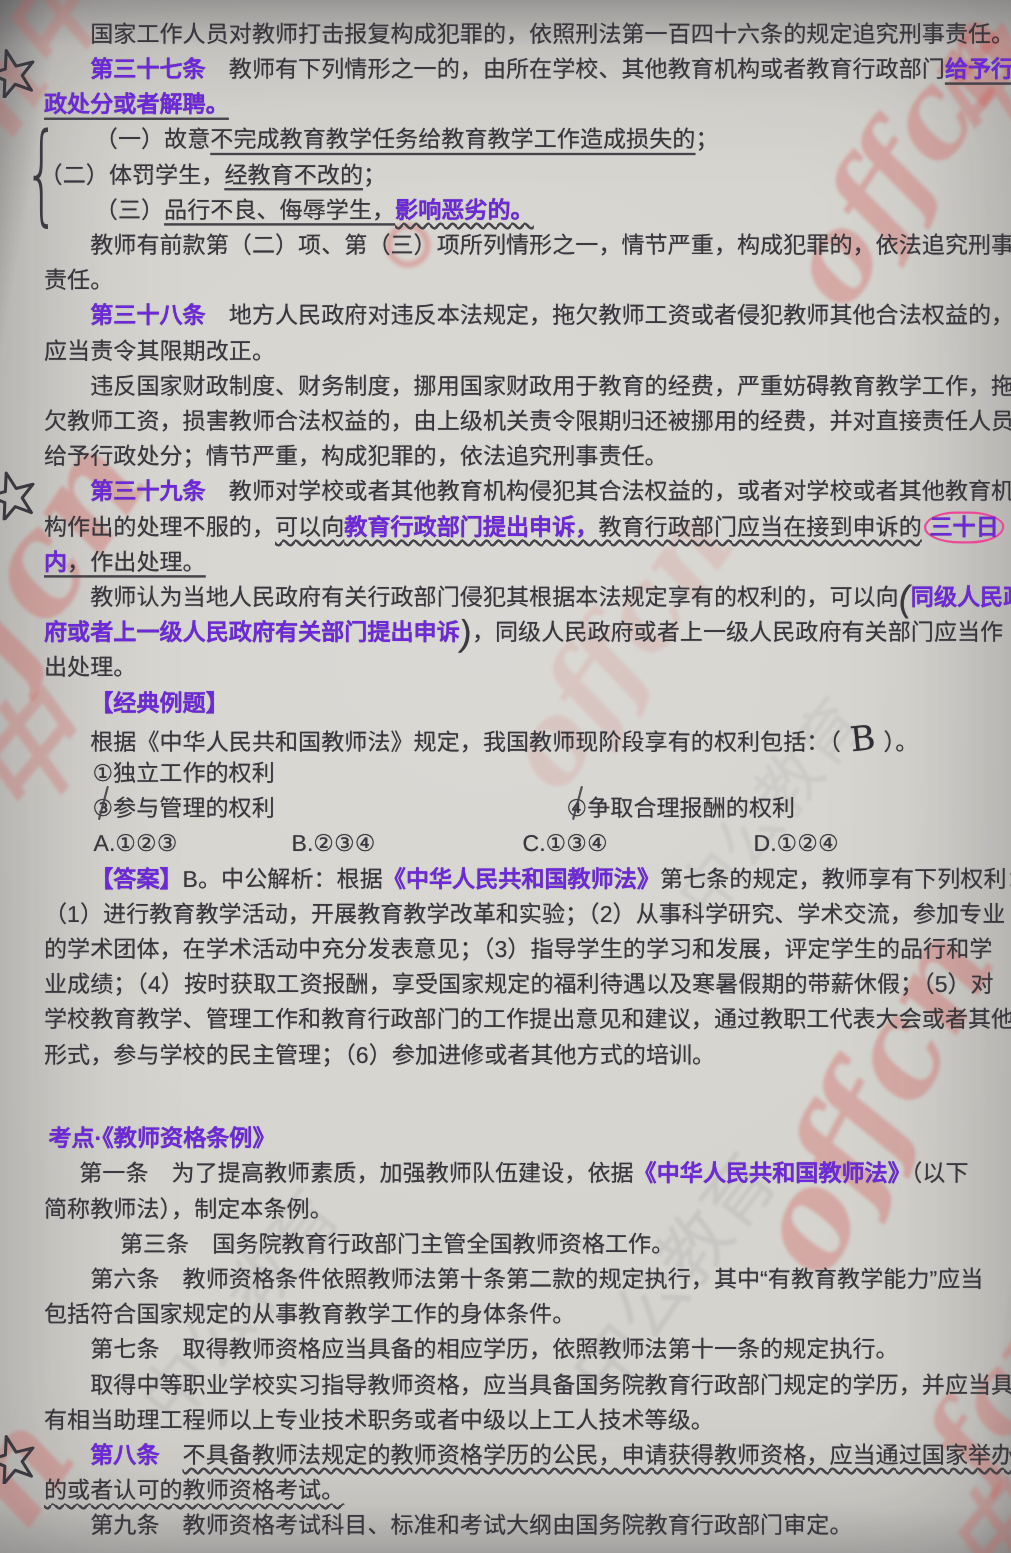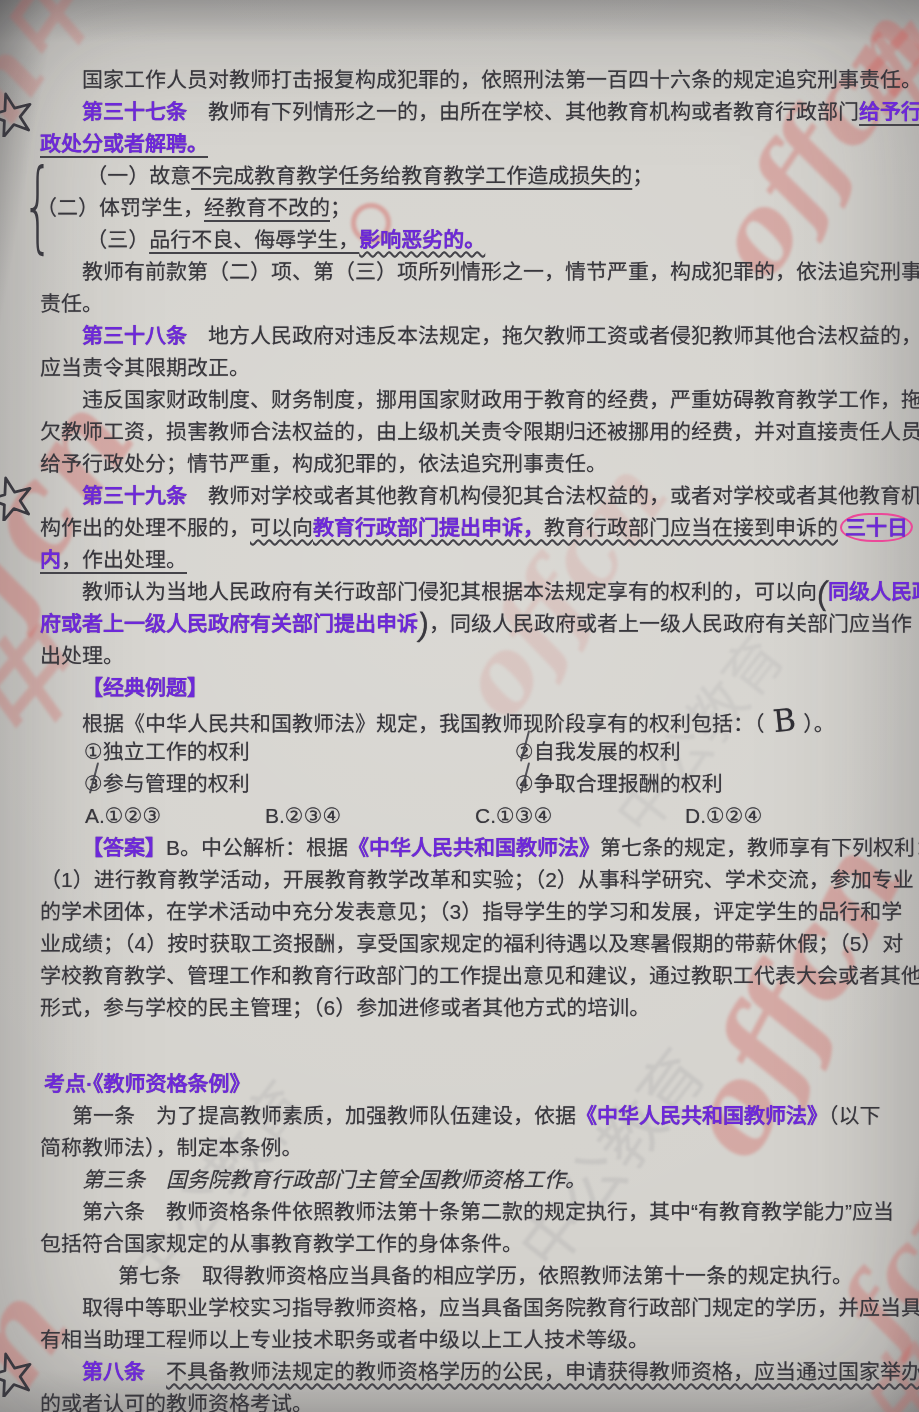--- a/index.html
+++ b/index.html
@@ -16,21 +16,21 @@
   }
   #watermarks{position:absolute;inset:0;pointer-events:none;z-index:1;}
   .wm{
     position:absolute;white-space:nowrap;
     font-family:"DejaVu Serif","Liberation Serif",serif;
     font-style:italic;font-weight:700;color:#d4524e;
     filter:blur(1.6px);
   }
   .wm-gray{color:#70707a;font-weight:400;font-style:normal;filter:blur(1.2px);}
   .wm-ring{position:absolute;border:5px solid #d4524e;border-radius:50%;filter:blur(1.8px);}
-  #doc{position:absolute;inset:0;padding-top:16px;z-index:2;margin-top:48px;}
+  #doc{position:absolute;inset:0;padding-top:16px;z-index:2;}
   .line{
     position:relative;height:32px;line-height:32px;font-size:21px;
     padding-left:40px;white-space:nowrap;
     text-shadow:0 0 0.8px rgba(56,55,61,0.55);
   }
   .sb{font-weight:700;color:#6d28d9;}
   .su{text-decoration-line:underline;text-decoration-thickness:2px;text-underline-offset:5px;text-decoration-color:#45444a;}
   .sw{text-decoration-line:underline;text-decoration-style:wavy;text-decoration-thickness:1.6px;text-underline-offset:4px;text-decoration-color:#45444a;}
   .sc{display:inline-block;border:2px solid #ec4899;border-radius:55% 60% 58% 62%/70% 65% 72% 68%;padding:0 3px;line-height:25px;margin-left:2px;}
   .shw{display:inline-block;font-family:"DejaVu Serif","Liberation Serif",serif;font-size:31px;font-weight:500;transform:rotate(-6deg);padding:0 8px;color:#2f2e34;}
@@ -93,40 +93,39 @@
         </svg></span><span class="sb">第三十九条</span><span>　教师对学校或者其他教育机构侵犯其合法权益的，或者对学校或者其他教育机</span></div>
     <div class="line"><span>构作出的处理不服的，</span><span class="sw">可以向</span><span class="sb sw">教育行政部门提出申诉，</span><span class="sw">教育行政部门应当在接到申诉的</span><span class="sb sc">三十日</span></div>
     <div class="line"><span class="sb su">内</span><span class="su">，作出处理。</span></div>
     <div class="line" style="padding-left: 82px;"><span>教师认为当地人民政府有关行政部门侵犯其根据本法规定享有的权利的，可以向</span><span class="shp">(</span><span class="sb">同级人民政</span></div>
     <div class="line"><span class="sb">府或者上一级人民政府有关部门</span><span class="sb">提出申诉</span><span class="shp">)</span><span>，同级人民政府或者上一级人民政府有关部门应当作</span></div>
     <div class="line"><span>出处理。</span></div>
     <div class="line" style="padding-left: 82px;"><span class="sb">【经典例题】</span></div>
     <div class="line" style="padding-left: 82px;"><span>根据《中华人民共和国教师法》规定，我国教师现阶段享有的权利包括：（</span><span class="shw">B</span><span>）。</span></div>
     <div class="line cols2">
       <span class="c1"><span class="num">①</span><span>独立工作的权利</span></span>
-      <span class="c2"><span class="num tick">②</span><span>自我发展的权利</span></span>
     </div>
     <div class="line cols2">
       <span class="c1"><span class="num tick">③</span><span>参与管理的权利</span></span>
       <span class="c2"><span class="num tick">④</span><span>争取合理报酬的权利</span></span>
     </div>
     <div class="line cols4"><span class="ch">A.①②③</span><span class="ch">B.②③④</span><span class="ch">C.①③④</span><span class="ch">D.①②④</span></div>
     <div class="line" style="padding-left: 82px;"><span class="sb">【答案】</span><span>B。中公解析：根据</span><span class="sb">《中华人民共和国教师法》</span><span>第七条的规定，教师享有下列权利：</span></div>
     <div class="line"><span>（1）进行教育教学活动，开展教育教学改革和实验；（2）从事科学研究、学术交流，参加专业</span></div>
     <div class="line"><span>的学术团体，在学术活动中充分发表意见；（3）指导学生的学习和发展，评定学生的品行和学</span></div>
     <div class="line"><span>业成绩；（4）按时获取工资报酬，享受国家规定的福利待遇以及寒暑假期的带薪休假；（5）对</span></div>
     <div class="line"><span>学校教育教学、管理工作和教育行政部门的工作提出意见和建议，通过教职工代表大会或者其他</span></div>
     <div class="line"><span>形式，参与学校的民主管理；（6）参加进修或者其他方式的培训。</span></div>
     <div class="line" style="padding-left: 44px; margin-top: 44px;"><span class="sb">考点·《教师资格条例》</span></div>
     <div class="line" style="padding-left: 72px;"><span>第一条　为了提高教师素质，加强教师队伍建设，依据</span><span class="sb">《中华人民共和国教师法》</span><span>（以下</span></div>
     <div class="line"><span>简称教师法），制定本条例。</span></div>
-    <div class="line" style="padding-left: 82px; font-style: italic;"><span>第三条　国务院教育行政部门主管全国教师资格工作。</span></div>
+    <div class="line" style="padding-left: 109px;"><span>第三条　国务院教育行政部门主管全国教师资格工作。</span></div>
     <div class="line" style="padding-left: 82px;"><span>第六条　教师资格条件依照教师法第十条第二款的规定执行，其中“有教育教学能力”应当</span></div>
     <div class="line"><span>包括符合国家规定的从事教育教学工作的身体条件。</span></div>
-    <div class="line" style="padding-left: 118px;"><span>第七条　取得教师资格应当具备的相应学历，依照教师法第十一条的规定执行。</span></div>
+    <div class="line" style="padding-left: 82px;"><span>第七条　取得教师资格应当具备的相应学历，依照教师法第十一条的规定执行。</span></div>
     <div class="line" style="padding-left: 82px;"><span>取得中等职业学校实习指导教师资格，应当具备国务院教育行政部门规定的学历，并应当具</span></div>
     <div class="line"><span>有相当助理工程师以上专业技术职务或者中级以上工人技术等级。</span></div>
     <div class="line" style="padding-left: 82px;"><span class="star"><svg viewBox="0 0 40 40" width="46" height="46">
           <polygon points="20,2 15.6,15.9 1.9,16.1 12.9,24.3 8.8,37.4 20,29.5 31.2,37.4 27.1,24.3 38.1,16.1 24.4,15.9" fill="none" stroke="#3a3940" stroke-width="2.4" stroke-linejoin="round" transform="rotate(-15 20 20)"></polygon>
         </svg></span><span class="sb">第八条</span><span>　</span><span class="sw">不具备教师法规定的教师资格学历的公民，申请获得教师资格，应当通过国家举办</span></div>
     <div class="line"><span class="sw">的或者认可的教师资格考试。</span></div>
     <div class="line" style="padding-left: 82px;"><span>第九条　教师资格考试科目、标准和考试大纲由国务院教育行政部门审定。</span></div>
   </div>
 
 </body></html>

